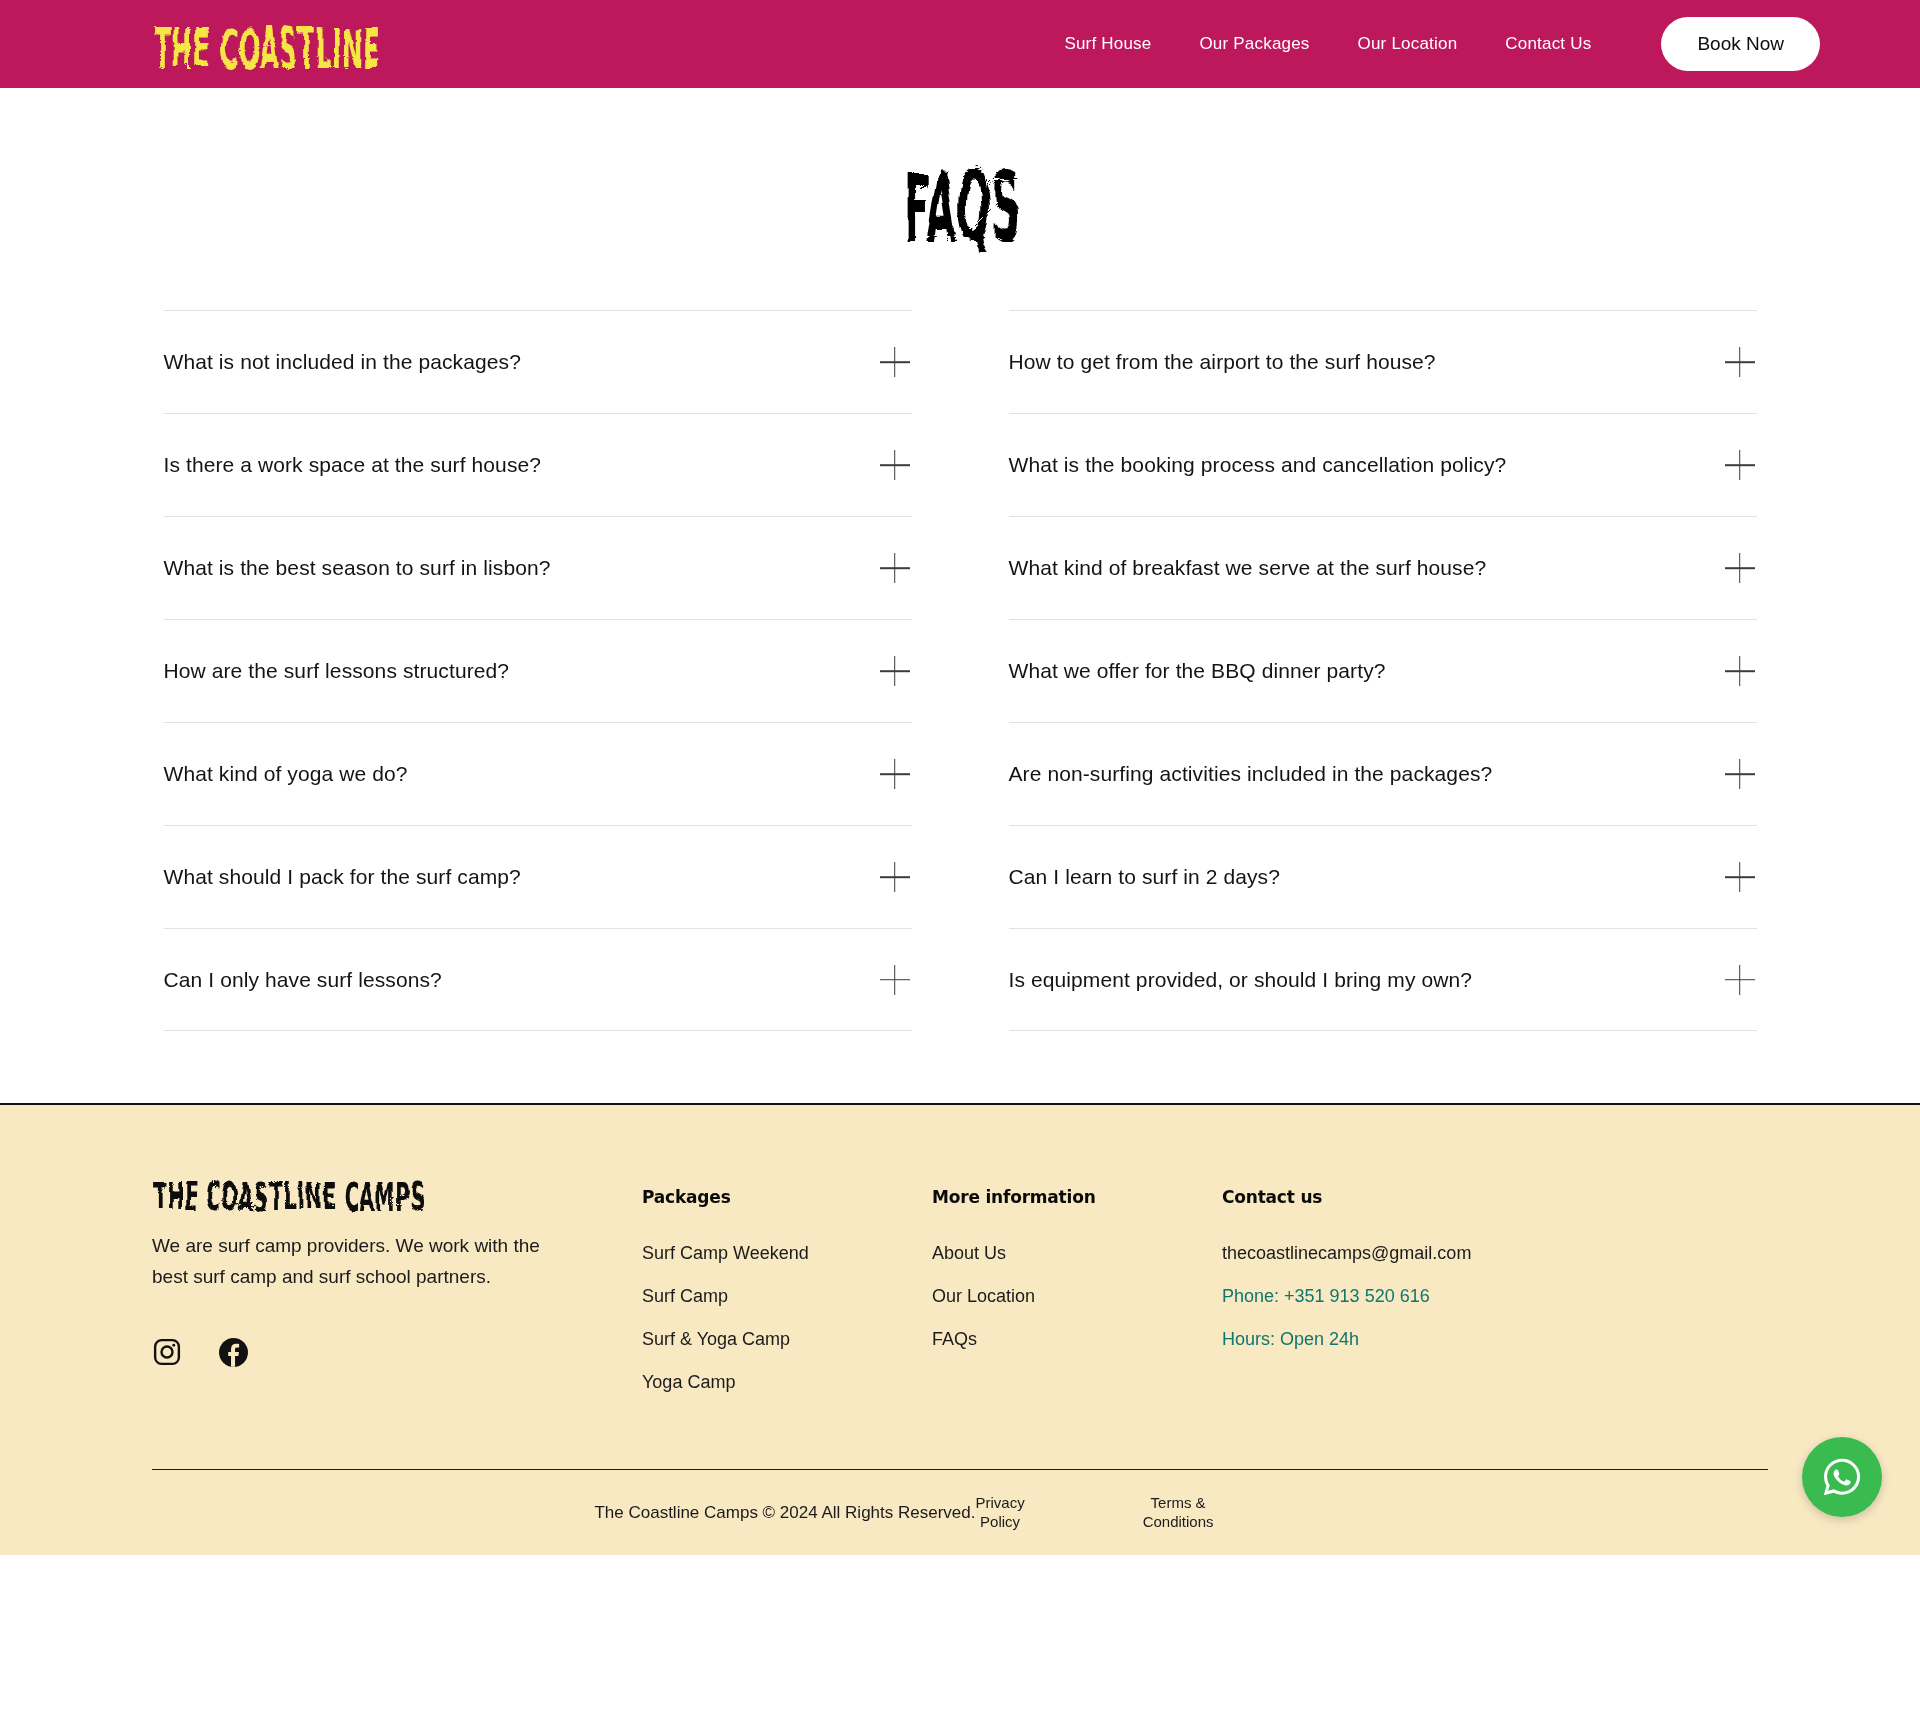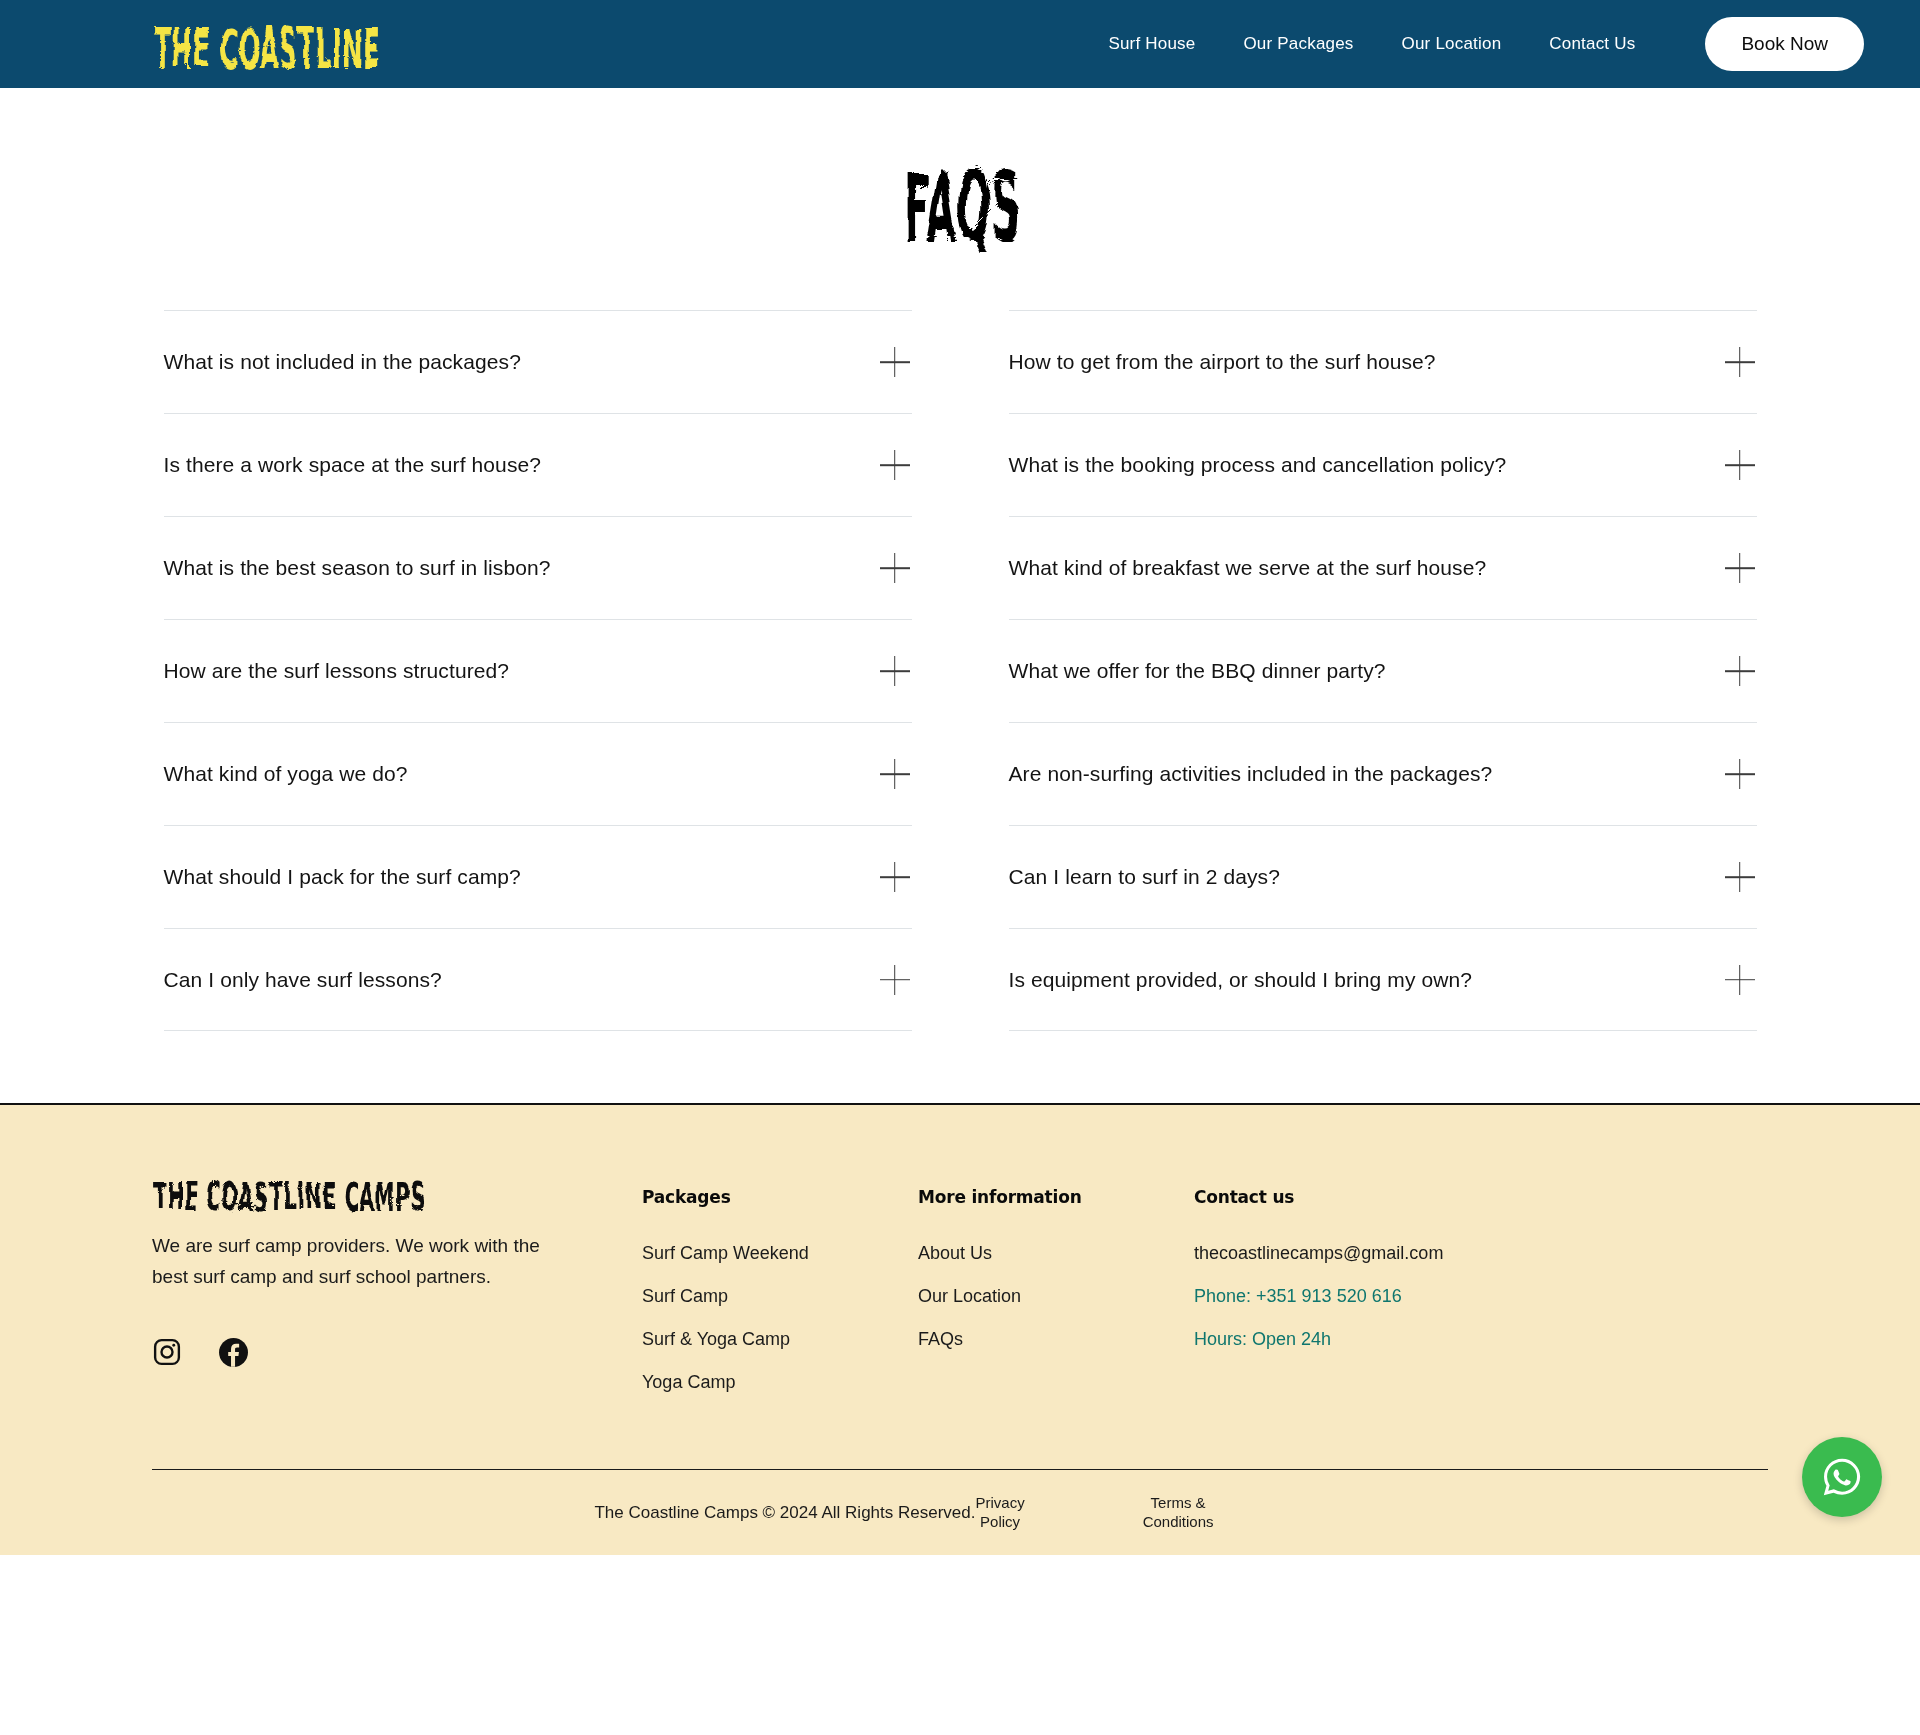--- a/index.html
+++ b/index.html
@@ -9,24 +9,24 @@
     height: 1735px;
     font-family: "Liberation Sans", sans-serif;
     background: #ffffff;
     overflow: hidden;
     position: relative;
   }
 
   
   .header {
     height: 88px;
-    background: #0c4a6e;
+    background: #be185d;
     display: flex;
     align-items: center;
-    padding: 0 56px 0 152px;
+    padding: 0 100px 0 152px;
     position: relative;
   }
 
   .logo {
     font-family: "DejaVu Sans", sans-serif;
     font-weight: 700;
     font-size: 40px;
     letter-spacing: 1px;
     color: #F5E545;
     transform: scaleX(0.62) scaleY(1.35);
@@ -164,21 +164,21 @@
     margin-top: 22px;
     font-size: 19px;
     line-height: 1.62;
     color: #1b1b1b;
     max-width: 405px;
   }
 
   .socials { margin-top: 44px; display: flex; gap: 36px; align-items: center; }
   .social-icon { cursor: pointer; display: block; }
 
-  .footer-cols { display: flex; gap: 0; margin-left: 20px; padding-top: 8px; }
+  .footer-cols { display: flex; gap: 14px; margin-left: 20px; padding-top: 8px; }
   .fcol { display: flex; flex-direction: column; }
   .fcol.packages { width: 276px; }
   .fcol.more     { width: 276px; }
   .fcol.contact  { width: 340px; }
 
   .fcol-title {
     font-family: "DejaVu Sans", sans-serif;
     font-weight: 700;
     font-size: 17px;
     color: #0a0a0a;

